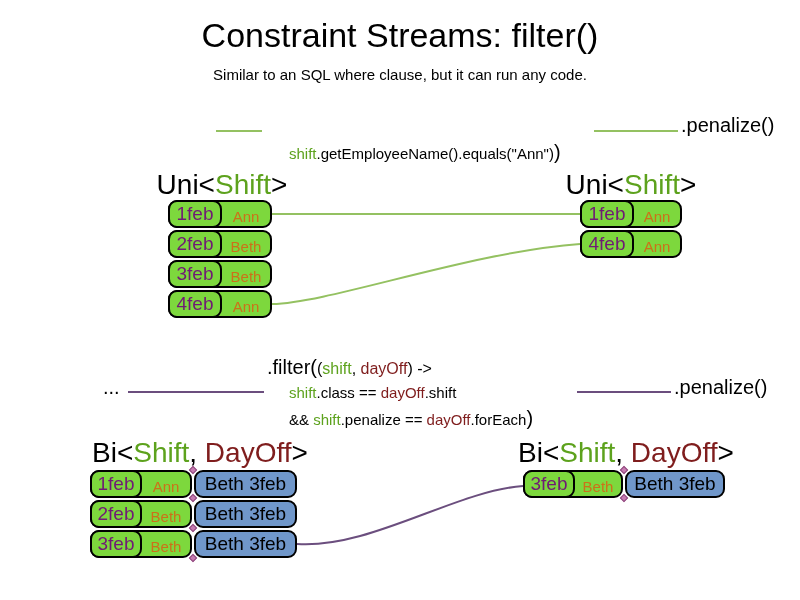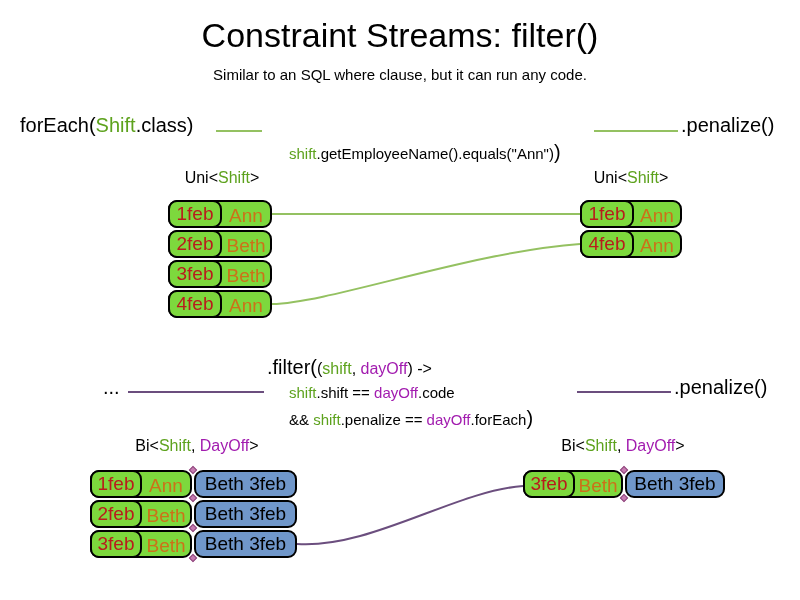--- a/index.html
+++ b/index.html
@@ -10,41 +10,41 @@
   .abs { position:absolute; }
   .title { top:16px; left:0; width:800px; text-align:center; font-size:34px; letter-spacing:0; color:#000; }
   .subtitle { top:66px; left:0; width:800px; text-align:center; font-size:15px; color:#000; }
 
   .code-lg { font-size:20px; white-space:nowrap; line-height:1.15; }
   .code-md { font-size:16px; }
   .code-sm { font-size:15px; white-space:nowrap; line-height:1.1; }
   .big-paren { font-size:20px; }
 
   .green-t { color:#5da21d; }
-  .blue-t  { color:#a21caf;margin-top:24px; }
+  .blue-t  { color:#7f1d1d;margin-top:24px; }
   .orange-t{ color:#cc7119; }
 
-  .lbl { font-size:16px; white-space:nowrap; text-align:center; }
+  .lbl { font-size:28px; white-space:nowrap; text-align:center; }
 
   svg.overlay { position:absolute; left:0; top:0; width:800px; height:600px; pointer-events:none; }
 
   .row {
     position:absolute; box-sizing:border-box; height:28px;
     background:#7dd83d; border:2px solid #000; border-radius:9px;
   }
   .datecell {
     position:absolute; left:-2px; top:-2px; box-sizing:border-box;
     width:54px; height:28px; background:#7dd83d; border:2px solid #000; border-radius:9px;
     display:flex; align-items:center; justify-content:center;
-    font-size:19px; color:#b91c1c;
+    font-size:19px; color:#701a75;
   }
   .empname {
     position:absolute; left:52px; right:0; top:0; height:28px;
     display:flex; align-items:center; justify-content:center;
-    font-size:19px;
+    font-size:15px;
   }
   .birow { position:absolute; display:flex; gap:2px; }
   .greenpart {
     position:relative; box-sizing:border-box; width:102px; height:28px;
     background:#7dd83d; border:2px solid #000; border-radius:9px;
   }
   .bluepart {
     box-sizing:border-box; width:103px; height:28px;
     background:#7097ca; border:2px solid #000; border-radius:9px;
     display:flex; align-items:center; justify-content:center;
@@ -66,21 +66,20 @@
     <line x1="272" y1="214" x2="580" y2="214" stroke-width="2" stroke="#94c161"></line>
     <path d="M272,304 C330,303 470,252 580,244" fill="none" stroke-width="2" stroke="#94c161"></path>
     <line x1="128" y1="392" x2="264" y2="392" stroke-width="2" stroke="#6b4e7e"></line>
     <line x1="577" y1="392" x2="671" y2="392" stroke-width="2" stroke="#6b4e7e"></line>
     <path d="M297,544 C370,549 455,491 523,486" fill="none" stroke-width="2" stroke="#6b4e7e"></path>
   </svg>
 
   <div class="abs subtitle">Similar to an SQL where clause, but it can run any code.</div>
   <div class="abs title">Constraint Streams: filter()</div>
 
-  <div class="abs code-lg" style="left:20px; top:114px;"><span>forEach(</span><span class="green-t">Shift</span><span>.class)</span></div>
 
 
   <div class="abs code-sm" style="left:289px; top:141px;"><span class="green-t">shift</span><span>.getEmployeeName().equals("Ann")</span><span class="big-paren">)</span></div>
 
   <div class="abs code-lg" style="left:681px; top:114px;">.penalize()</div>
 
   <div class="abs lbl" style="left:140px; top:169px; width:164px;"><span>Uni&lt;</span><span class="green-t">Shift</span><span>&gt;</span></div>
   <div class="abs lbl" style="left:551px; top:169px; width:160px;"><span>Uni&lt;</span><span class="green-t">Shift</span><span>&gt;</span></div>
 
   <div class="row" style="left:168px; top:200px; width:104px;">
@@ -106,21 +105,21 @@
   </div>
   <div class="row" style="left:580px; top:230px; width:102px;">
     <div class="datecell">4feb</div>
     <div class="empname orange-t">Ann</div>
   </div>
 
   <div class="abs code-lg" style="left:103px; top:376px;">...</div>
 
   <div class="abs code-lg" style="left:267px; top:356px;"><span>.filter(</span><span class="code-md">(</span><span class="code-md green-t">shift</span><span class="code-md">, </span><span class="code-md blue-t">dayOff</span><span class="code-md">)</span><span class="code-md"> -&gt;</span></div>
 
-  <div class="abs code-sm" style="left:289px; top:385px;"><span class="green-t">shift</span><span>.shift == </span><span class="blue-t">dayOff</span><span>.code</span></div>
+  <div class="abs code-sm" style="left:289px; top:385px;"><span class="green-t">shift</span><span>.class == </span><span class="blue-t">dayOff</span><span>.shift</span></div>
 
   <div class="abs code-sm" style="left:289px; top:407px;"><span>&amp;&amp; </span><span class="green-t">shift</span><span>.penalize == </span><span class="blue-t">dayOff</span><span>.forEach</span><span class="big-paren">)</span></div>
 
   <div class="abs code-lg" style="left:674px; top:376px;">.penalize()</div>
 
   <div class="abs lbl" style="left:92px; top:437px; width:210px;"><span>Bi&lt;</span><span class="green-t">Shift</span><span>, </span><span class="blue-t">DayOff</span><span>&gt;</span></div>
   <div class="abs lbl" style="left:518px; top:437px; width:210px;"><span>Bi&lt;</span><span class="green-t">Shift</span><span>, </span><span class="blue-t">DayOff</span><span>&gt;</span></div>
 
   <div class="birow" style="left:90px; top:470px;">
     <div class="greenpart">

